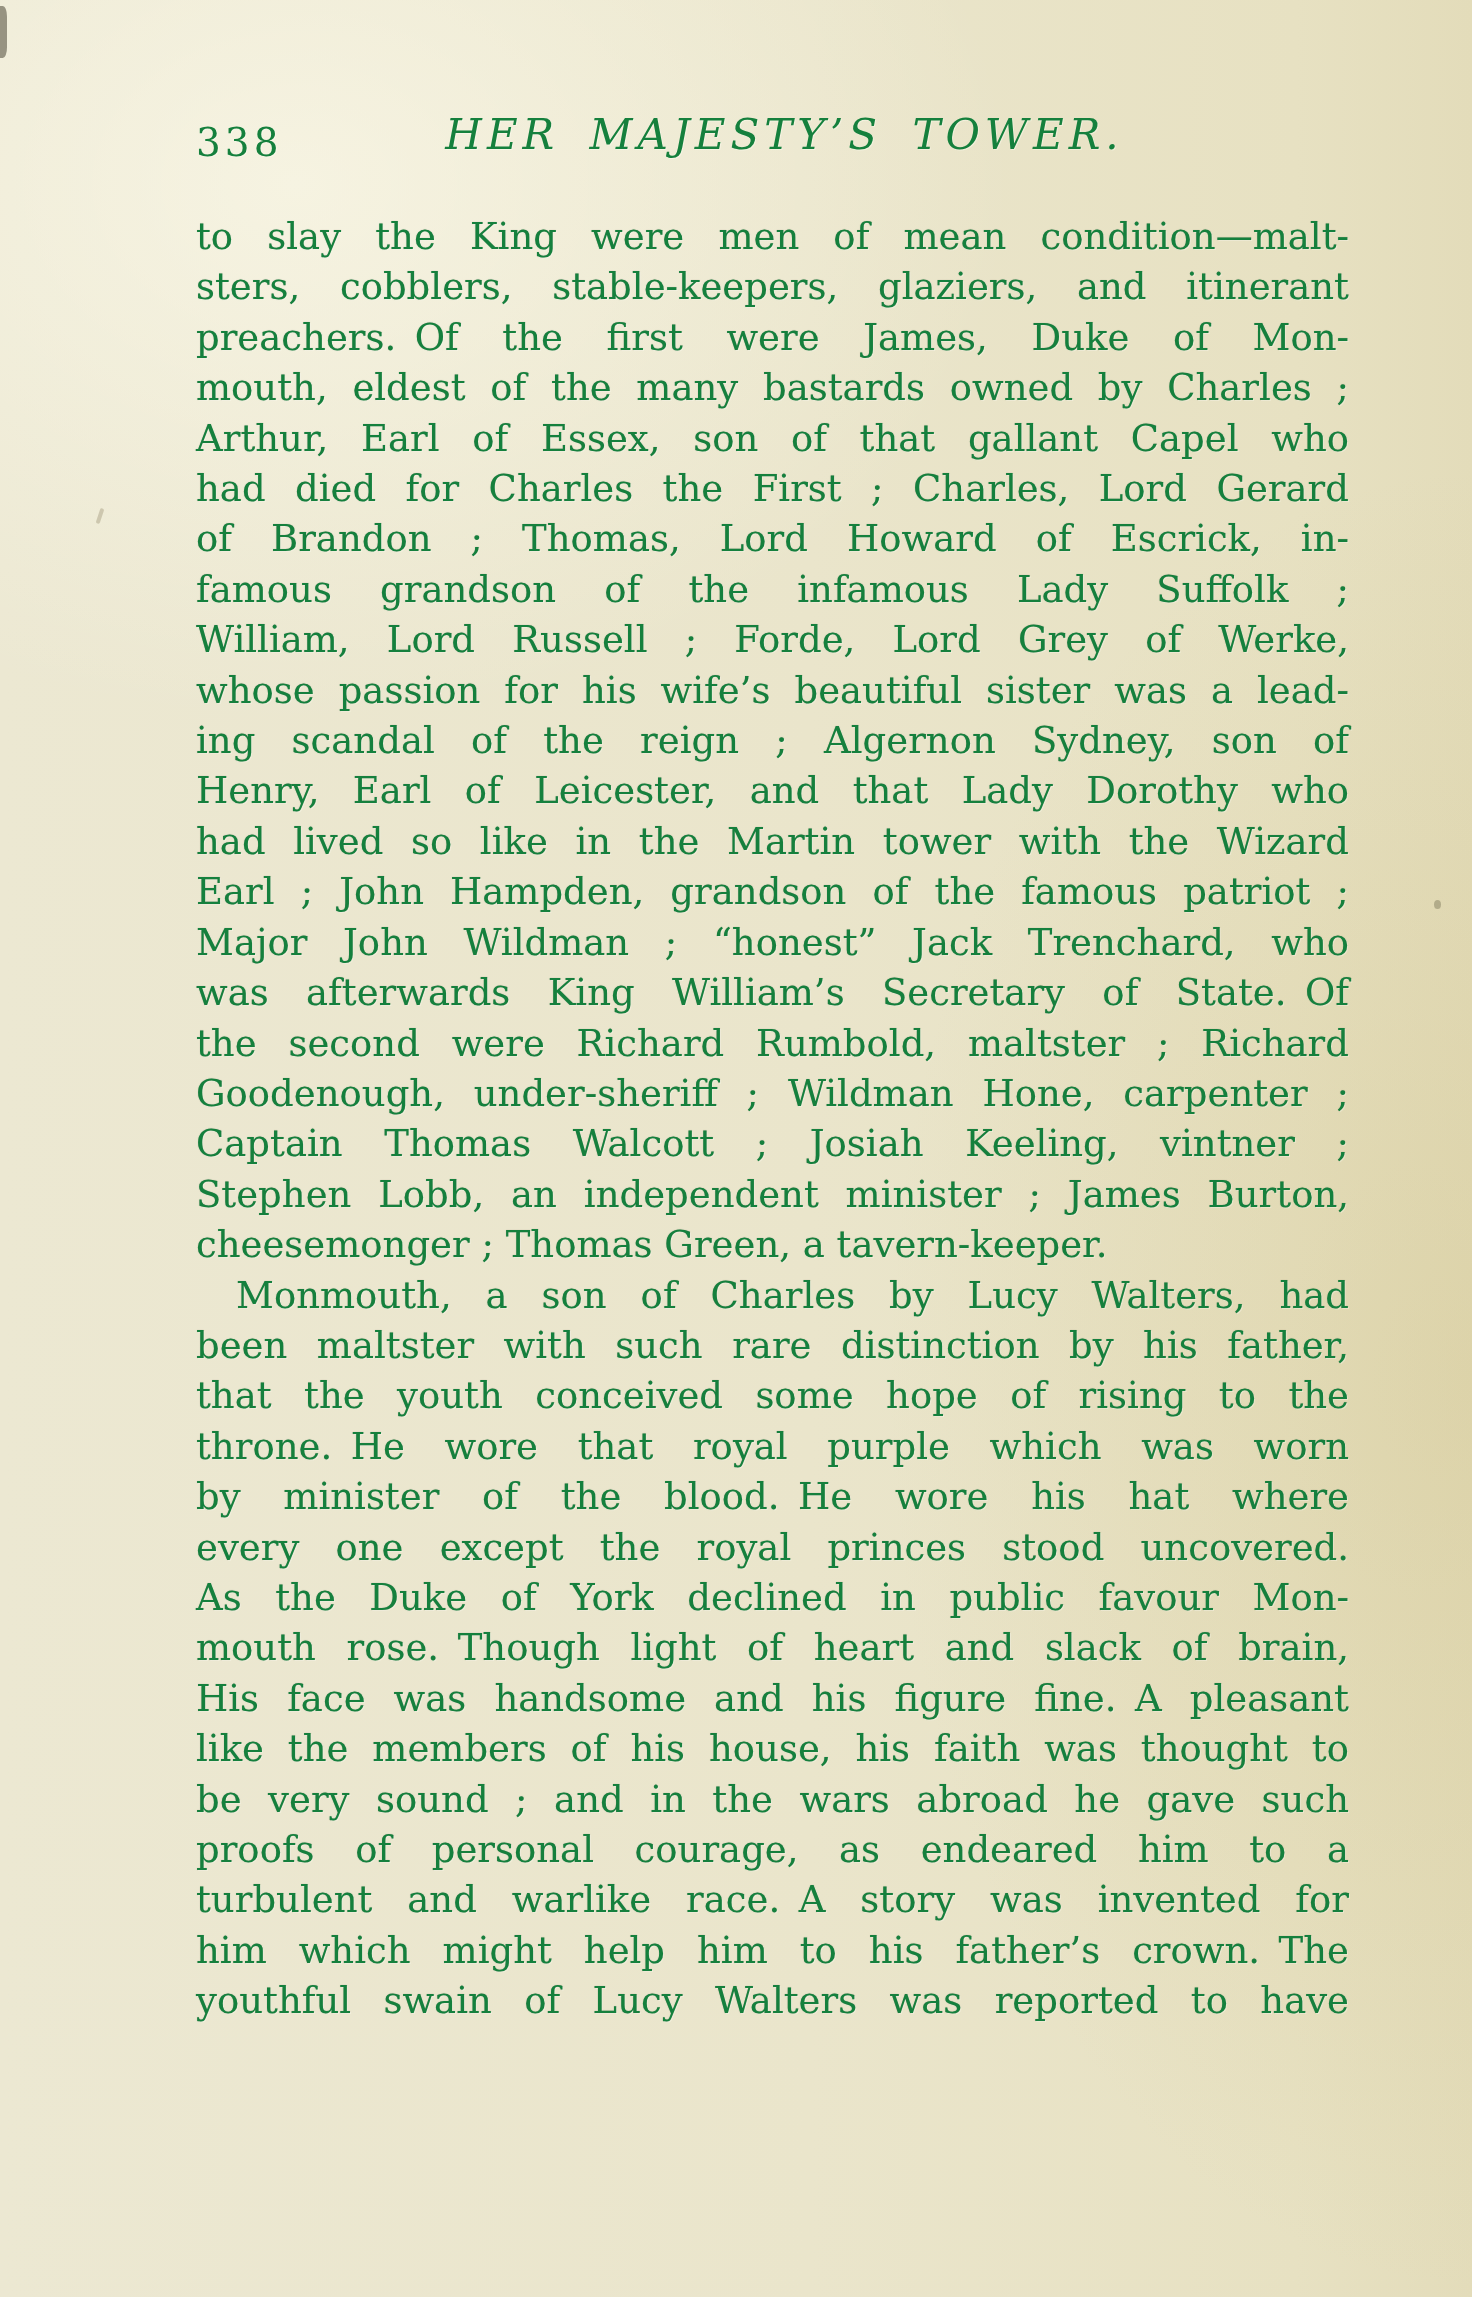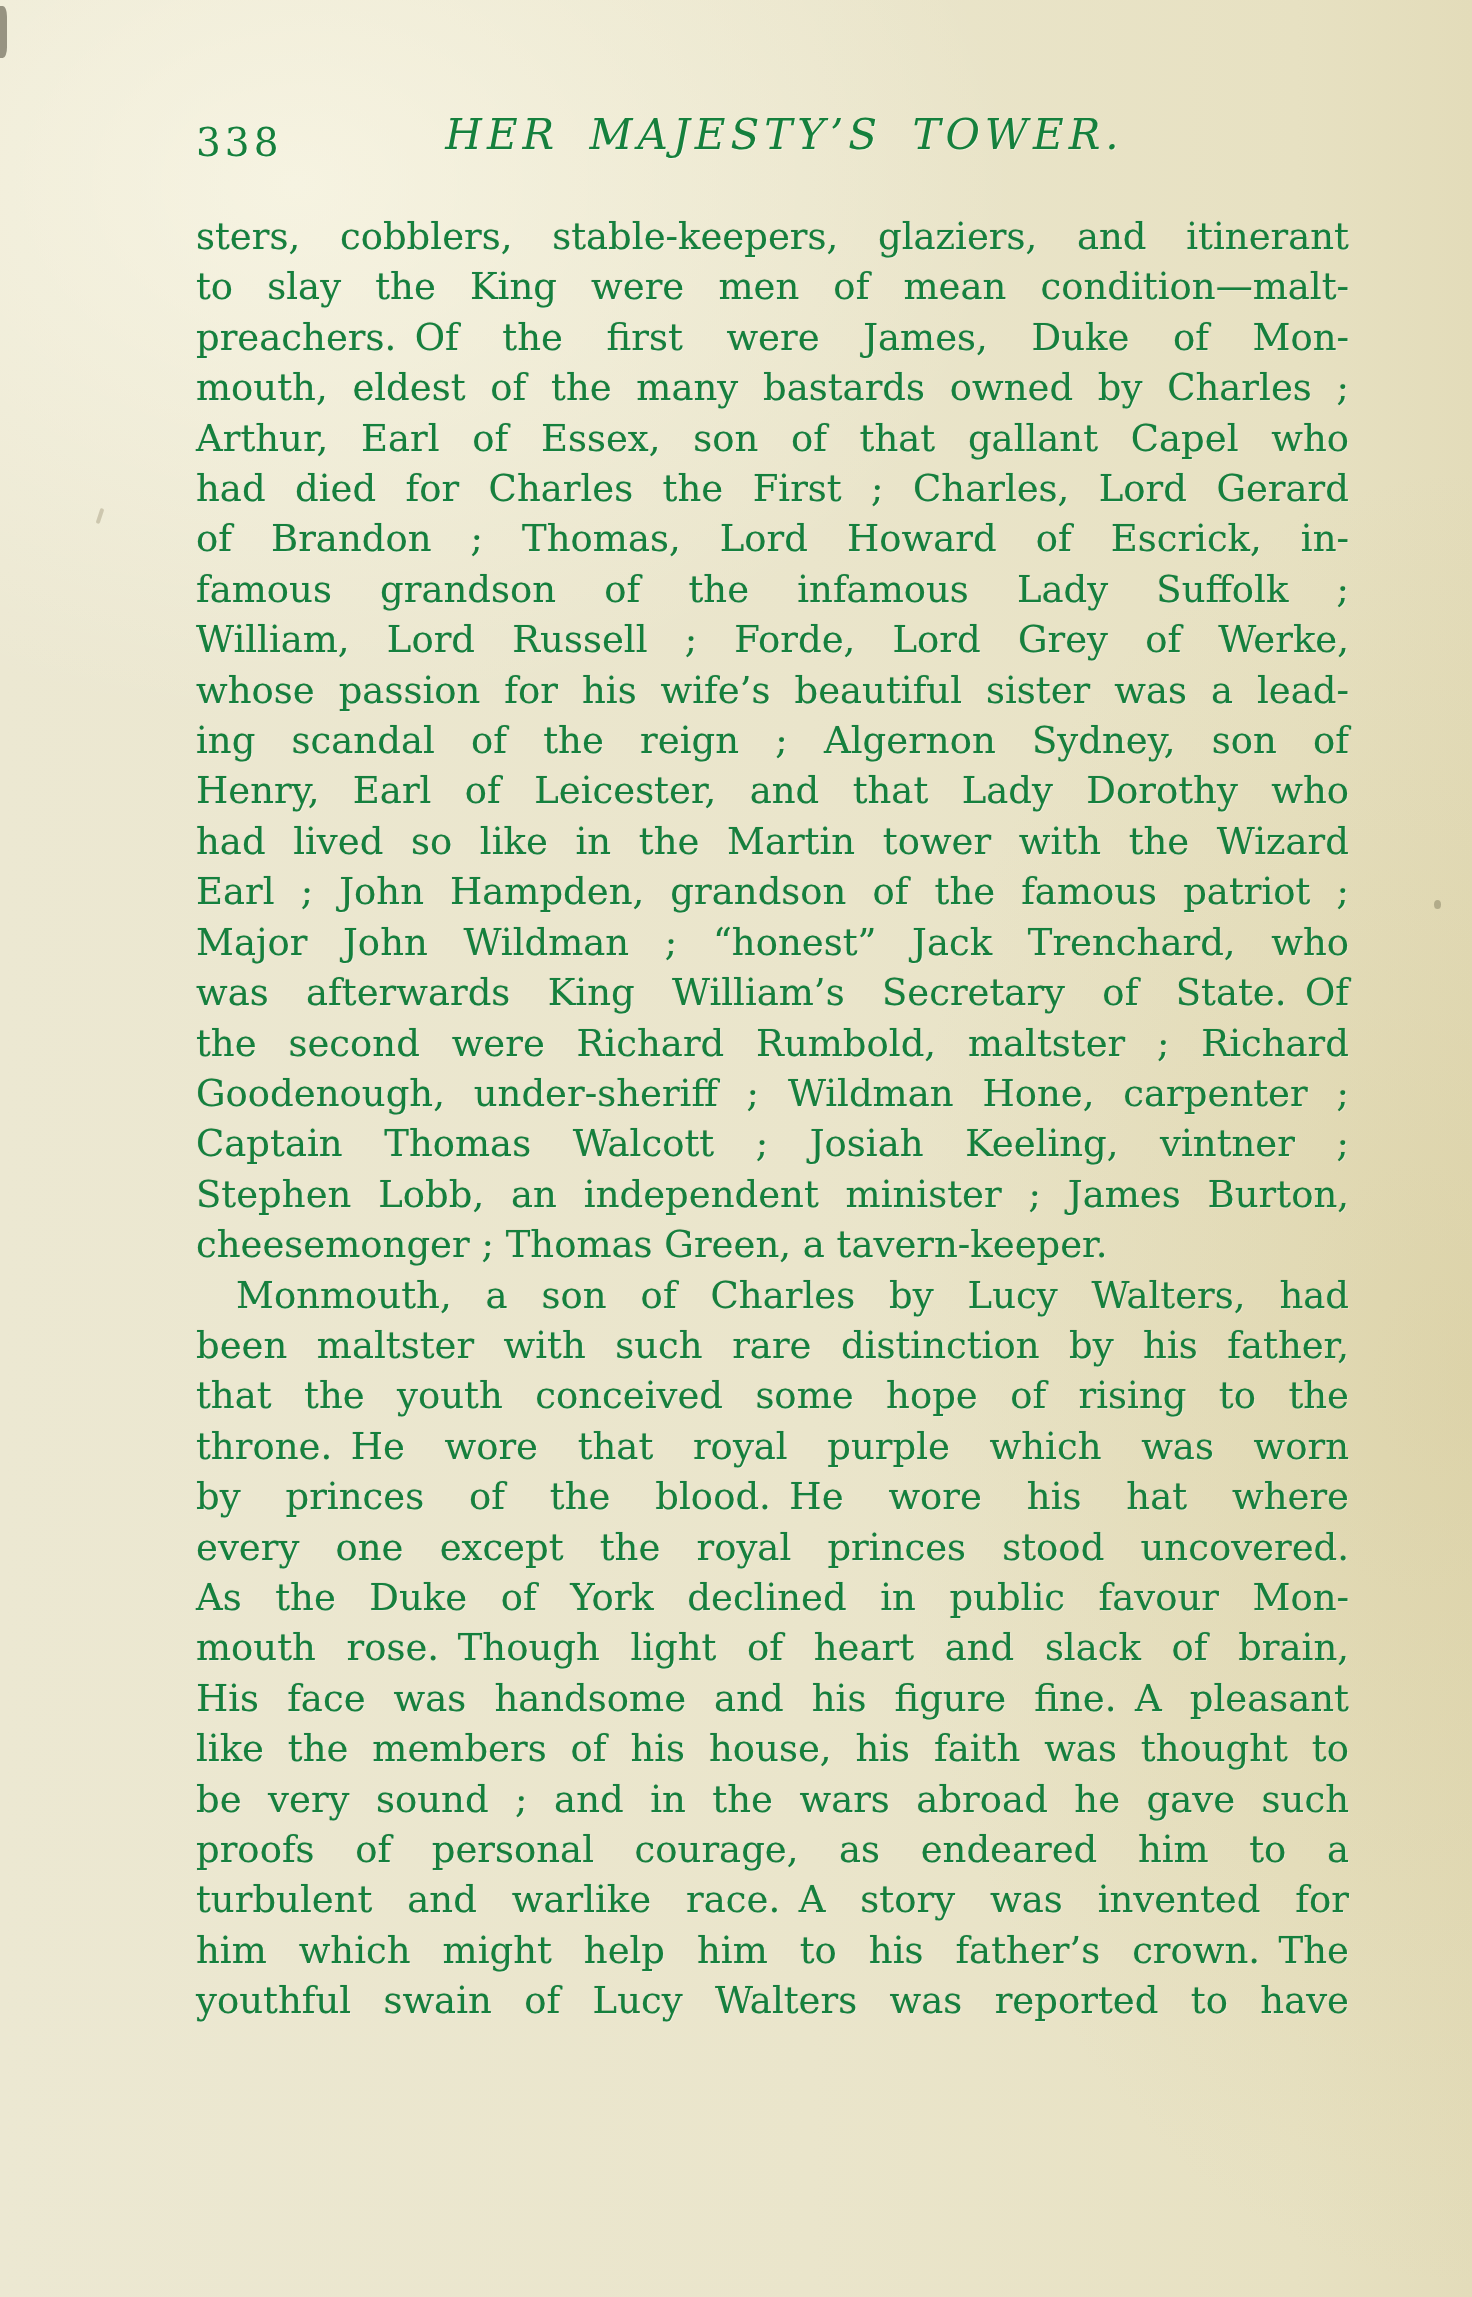--- a/index.html
+++ b/index.html
@@ -71,22 +71,22 @@
   <div class="scan-edge"></div>
   <div class="speck1"></div>
   <div class="speck2"></div>
 
   <div class="page-number ink">338</div>
 
   <div class="running-title ink">HER MAJESTY’S TOWER.</div>
 
   <div class="text-block ink">
       <div class="paragraph">
+        <div class="line">to slay the King were men of mean condition—malt-</div>
         <div class="line">sters, cobblers, stable-keepers, glaziers, and itinerant</div>
-        <div class="line">to slay the King were men of mean condition—malt-</div>
         <div class="line">preachers. Of the first were James, Duke of Mon-</div>
         <div class="line">mouth, eldest of the many bastards owned by Charles ;</div>
         <div class="line">Arthur, Earl of Essex, son of that gallant Capel who</div>
         <div class="line">had died for Charles the First ; Charles, Lord Gerard</div>
         <div class="line">of Brandon ; Thomas, Lord Howard of Escrick, in-</div>
         <div class="line">famous grandson of the infamous Lady Suffolk ;</div>
         <div class="line">William, Lord Russell ; Forde, Lord Grey of Werke,</div>
         <div class="line">whose passion for his wife’s beautiful sister was a lead-</div>
         <div class="line">ing scandal of the reign ; Algernon Sydney, son of</div>
         <div class="line">Henry, Earl of Leicester, and that Lady Dorothy who</div>
@@ -98,21 +98,21 @@
         <div class="line">Goodenough, under-sheriff ; Wildman Hone, carpenter ;</div>
         <div class="line">Captain Thomas Walcott ; Josiah Keeling, vintner ;</div>
         <div class="line">Stephen Lobb, an independent minister ; James Burton,</div>
         <div class="line line-last">cheesemonger ; Thomas Green, a tavern-keeper.</div>
       </div>
       <div class="paragraph">
         <div class="line line-indent">Monmouth, a son of Charles by Lucy Walters, had</div>
         <div class="line">been maltster with such rare distinction by his father,</div>
         <div class="line">that the youth conceived some hope of rising to the</div>
         <div class="line">throne. He wore that royal purple which was worn</div>
-        <div class="line">by princes of the blood. He wore his hat where</div>
+        <div class="line">by minister of the blood. He wore his hat where</div>
         <div class="line">every one except the royal princes stood uncovered.</div>
         <div class="line">As the Duke of York declined in public favour Mon-</div>
         <div class="line">mouth rose. Though light of heart and slack of brain,</div>
         <div class="line">His face was handsome and his figure fine. A pleasant</div>
         <div class="line">like the members of his house, his faith was thought to</div>
         <div class="line">be very sound ; and in the wars abroad he gave such</div>
         <div class="line">proofs of personal courage, as endeared him to a</div>
         <div class="line">turbulent and warlike race. A story was invented for</div>
         <div class="line">him which might help him to his father’s crown. The</div>
         <div class="line">youthful swain of Lucy Walters was reported to have</div>

